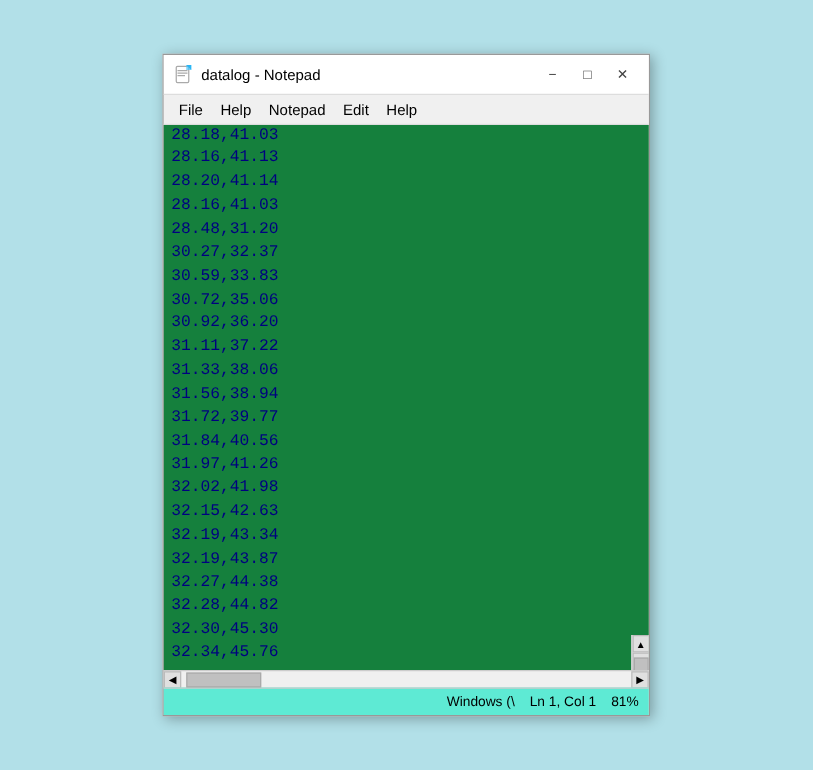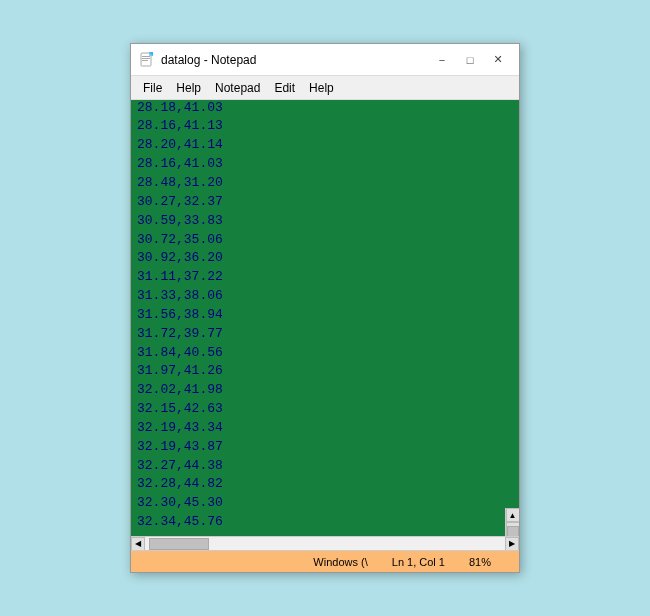--- a/index.html
+++ b/index.html
@@ -184,27 +184,27 @@
       top: 1px;
       left: 4px;
       height: 12px;
       width: 60px;
       background: #c0c0c0;
       border: 1px solid #aaa;
     }
 
     .status-bar {
       height: 22px;
-      background: #fdba74;
+      background: #5eead4;
       border-top: 1px solid #ccc;
       display: flex;
       align-items: center;
       justify-content: flex-end;
-      padding: 0 24px;
-      gap: 16px;
+      padding: 0 4px;
+      gap: 4px;
       font-size: 11px;
       color: #000;
     }
 
     .status-item {
       padding: 0 4px;
     }
   </style>
 </head>
 <body>

